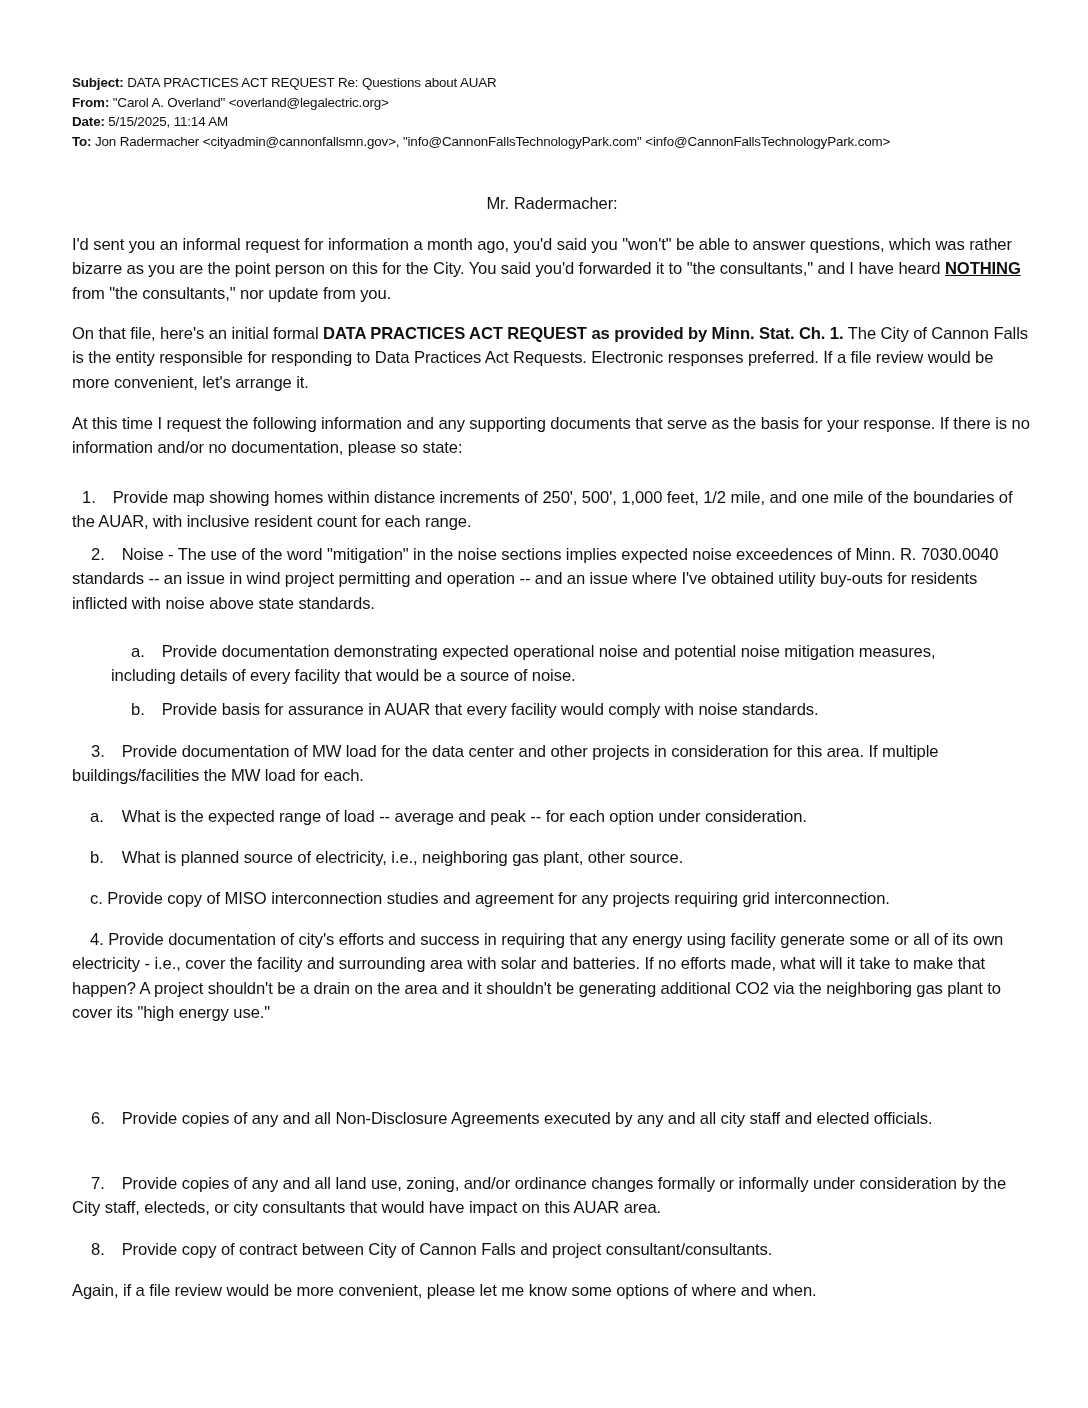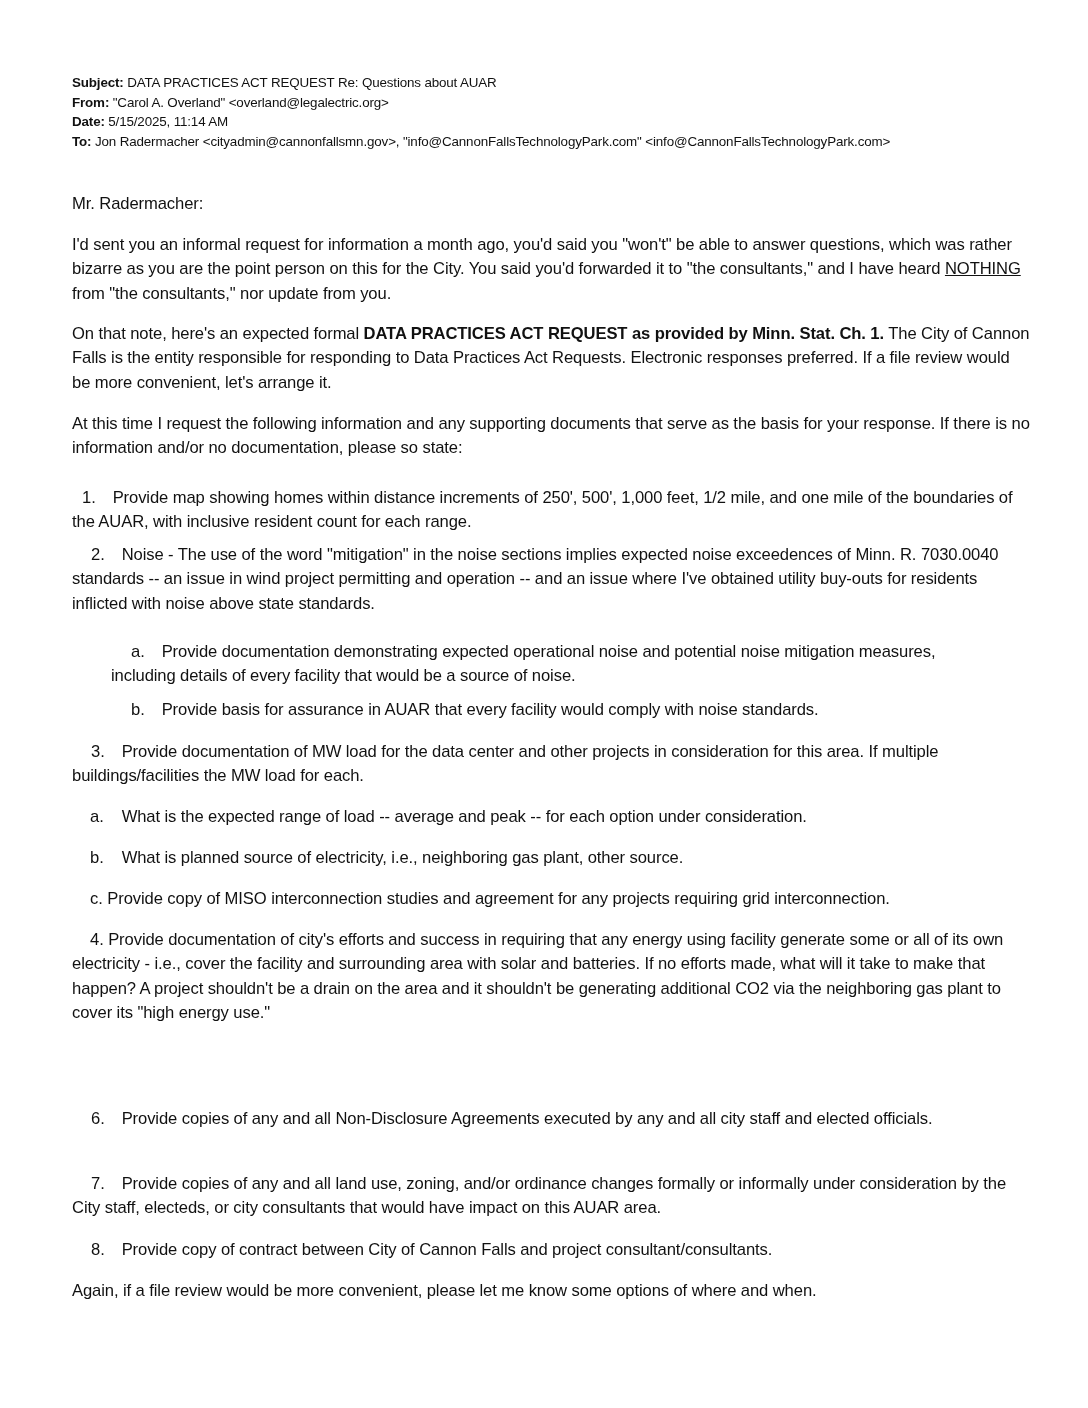--- a/index.html
+++ b/index.html
@@ -27,39 +27,39 @@
       top: 73px;
       font-size: 13.4px;
       line-height: 19.5px;
       letter-spacing: -0.15px;
       white-space: nowrap;
     }
     .header .row { display: block; }
     .header .lbl { font-weight: bold; text-align: right; }
     .block { position: absolute; left: 72px; width: 960px; font-size: 16.6px; line-height: 24.3px; letter-spacing: -0.1px; }
     b, strong { font-weight: bold; }
-    .uline { text-decoration: underline; font-weight: normal; }
+    .uline { text-decoration: underline; font-weight: bold; }
   </style>
 </head>
 <body>
 
 <div class="page">
 
   <div class="header">
     <span class="row"><span class="lbl">Subject:</span> <span>DATA PRACTICES ACT REQUEST Re: Questions about AUAR</span></span>
     <span class="row"><span class="lbl">From:</span> <span>"Carol A. Overland" &lt;overland@legalectric.org&gt;</span></span>
     <span class="row"><span class="lbl">Date:</span> <span>5/15/2025, 11:14 AM</span></span>
     <span class="row"><span class="lbl">To:</span> <span>Jon Radermacher &lt;cityadmin@cannonfallsmn.gov&gt;, "info@CannonFallsTechnologyPark.com" &lt;info@CannonFallsTechnologyPark.com&gt;</span></span>
   </div>
 
-  <div class="block" style="top:192px;">Mr. Radermacher:</div>
+  <div class="block" style="top:192px;text-align:center;">Mr. Radermacher:</div>
 
   <div class="block" style="top:233px;"><span>I'd sent you an informal request for information a month ago, you'd said you "won't" be able to answer questions, which was rather bizarre as you are the point person on this for the City. You said you'd forwarded it to "the consultants," and I have heard </span><span class="uline">NOTHING</span><span> from "the consultants," nor update from you.</span></div>
 
-  <div class="block" style="top:322px;"><span>On that note, here's an expected formal </span><b>DATA PRACTICES ACT REQUEST as provided by Minn. Stat. Ch. 1.</b><span> The City of Cannon Falls is the entity responsible for responding to Data Practices Act Requests. Electronic responses preferred. If a file review would be more convenient, let's arrange it.</span></div>
+  <div class="block" style="top:322px;"><span>On that file, here's an initial formal </span><b>DATA PRACTICES ACT REQUEST as provided by Minn. Stat. Ch. 1.</b><span> The City of Cannon Falls is the entity responsible for responding to Data Practices Act Requests. Electronic responses preferred. If a file review would be more convenient, let's arrange it.</span></div>
 
   <div class="block" style="top:412px;">At this time I request the following information and any supporting documents that serve as the basis for your response. If there is no information and/or no documentation, please so state:</div>
 
   <div class="block" style="top:478px;margin-top:8px;"><span style="padding-left:10px;">1.</span><span style="padding-left:17px;">Provide map showing homes within distance increments of 250', 500', 1,000 feet, 1/2 mile, and one mile of the boundaries of the AUAR, with inclusive resident count for each range.</span></div>
 
   <div class="block" style="top:543px;"><span style="padding-left:19px;">2.</span><span style="padding-left:17px;">Noise - The use of the word "mitigation" in the noise sections implies expected noise exceedences of Minn. R. 7030.0040 standards -- an issue in wind project permitting and operation -- and an issue where I've obtained utility buy-outs for residents inflicted with noise above state standards.</span></div>
 
   <div class="block" style="top:633px; left:111px; width:880px;margin-top:7px;"><span style="padding-left:20px;">a.</span><span style="padding-left:17px;">Provide documentation demonstrating expected operational noise and potential noise mitigation measures, including details of every facility that would be a source of noise.</span></div>
 
   <div class="block" style="top:698px; left:111px; width:880px;"><span style="padding-left:20px;">b.</span><span style="padding-left:17px;text-align:center;">Provide basis for assurance in AUAR that every facility would comply with noise standards.</span></div>

